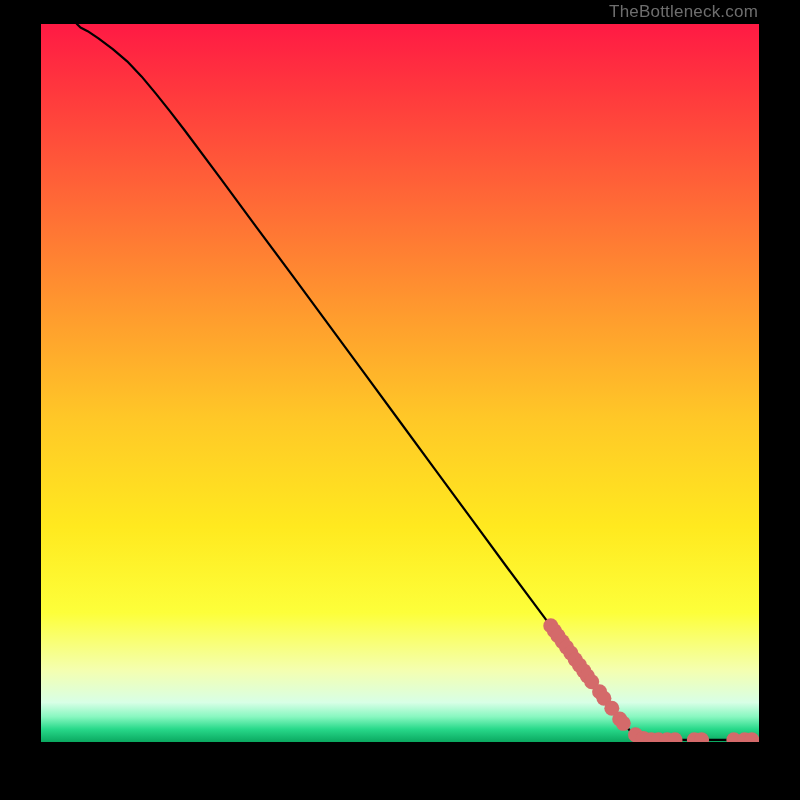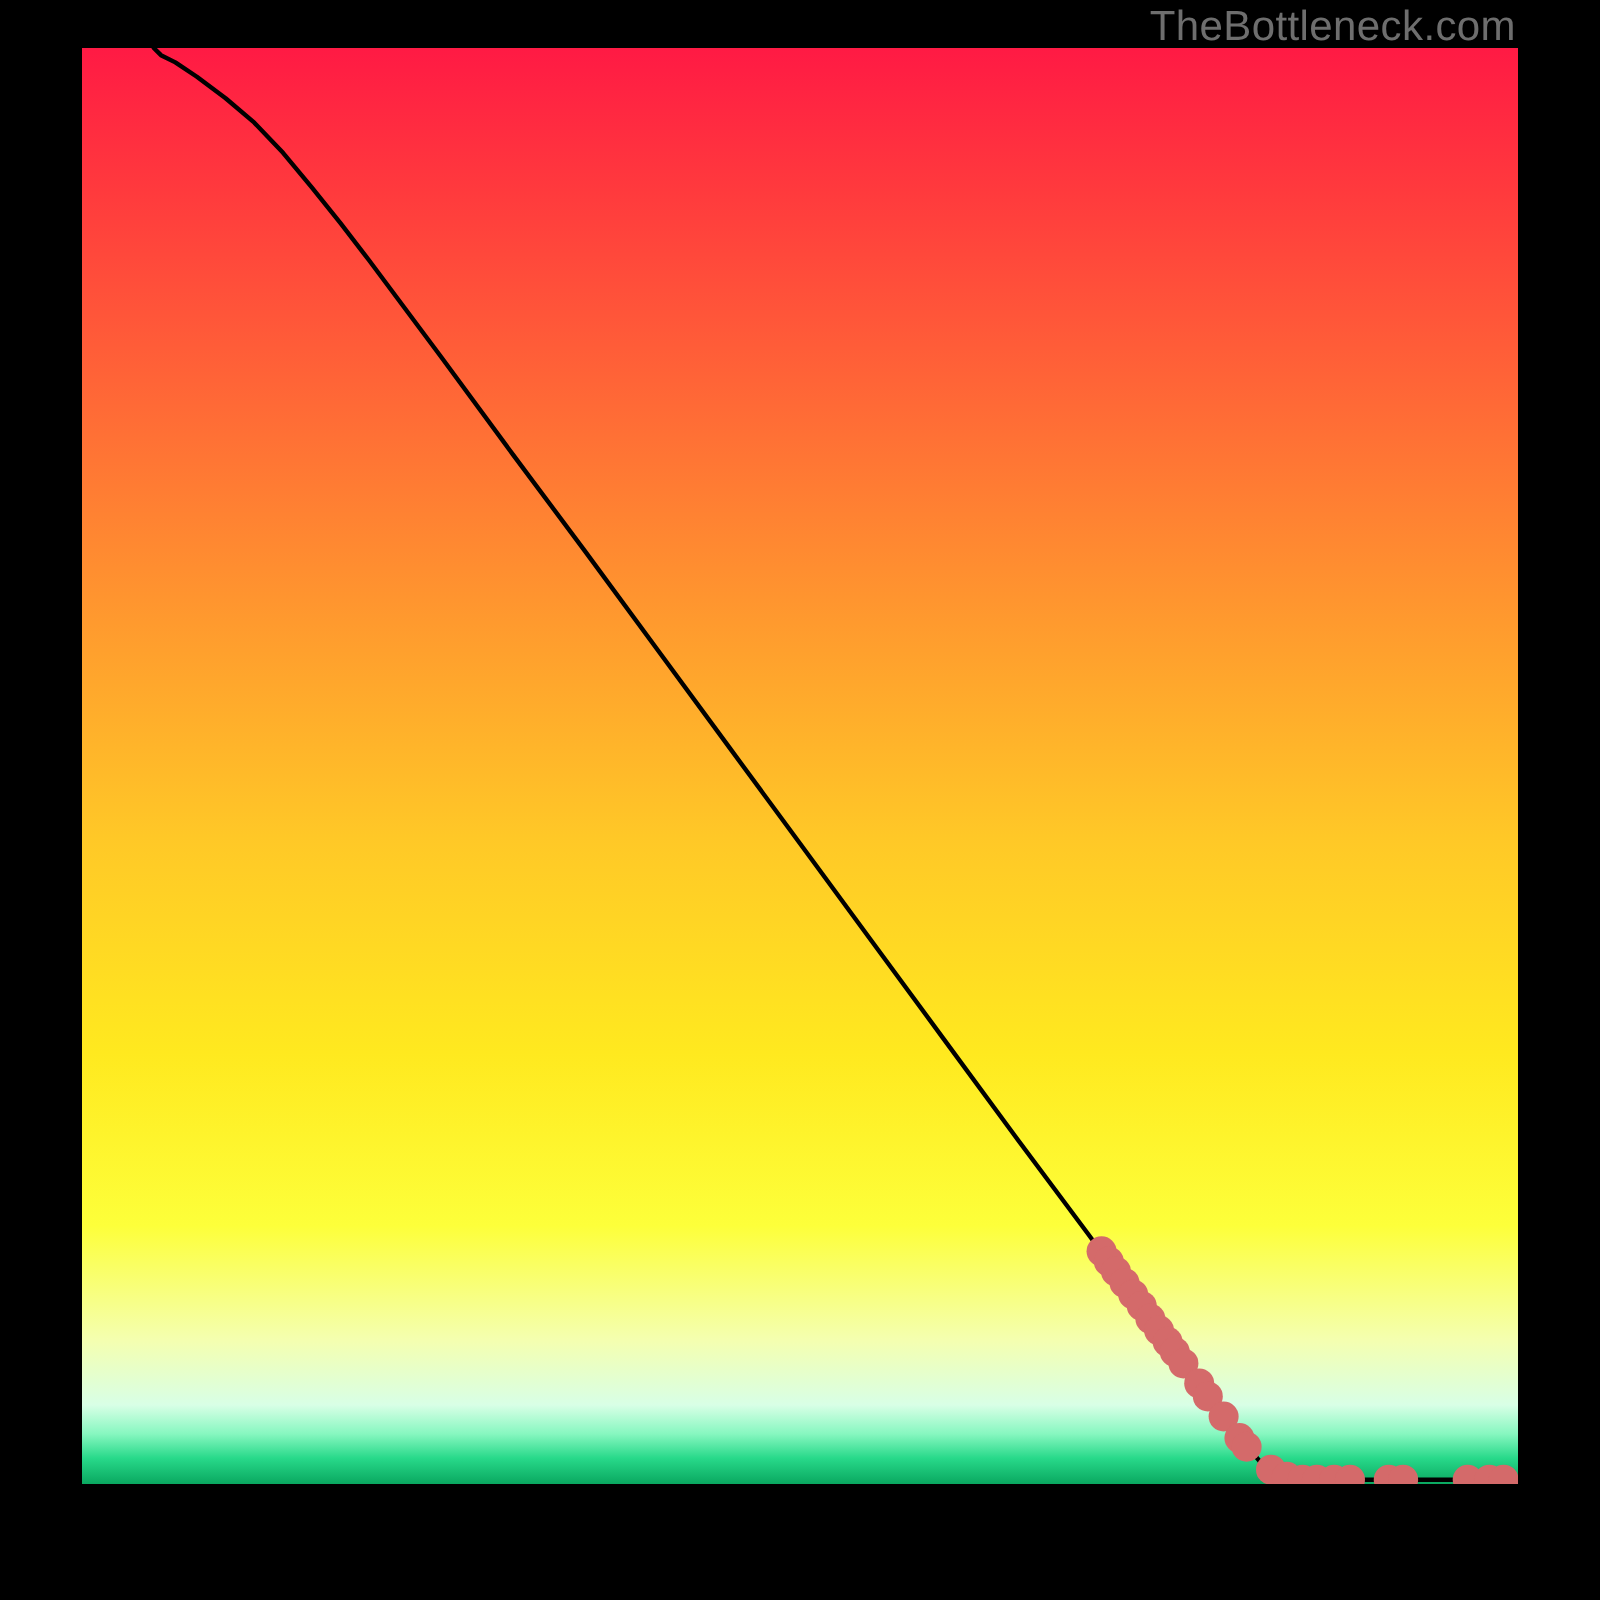--- a/index.html
+++ b/index.html
@@ -24,21 +24,21 @@
     left: 0;
     top: 0;
     width: 718px;
     height: 718px;
   }
   .watermark {
     position: absolute;
     top: 2px;
     right: 42px;
     color: #6e6e6e;
-    font-size: 21px;
+    font-size: 17px;
     font-weight: 500;
     letter-spacing: 0.2px;
   }
   svg.curve {
     position: absolute;
     left: 0;
     top: 0;
     width: 718px;
     height: 718px;
   }

